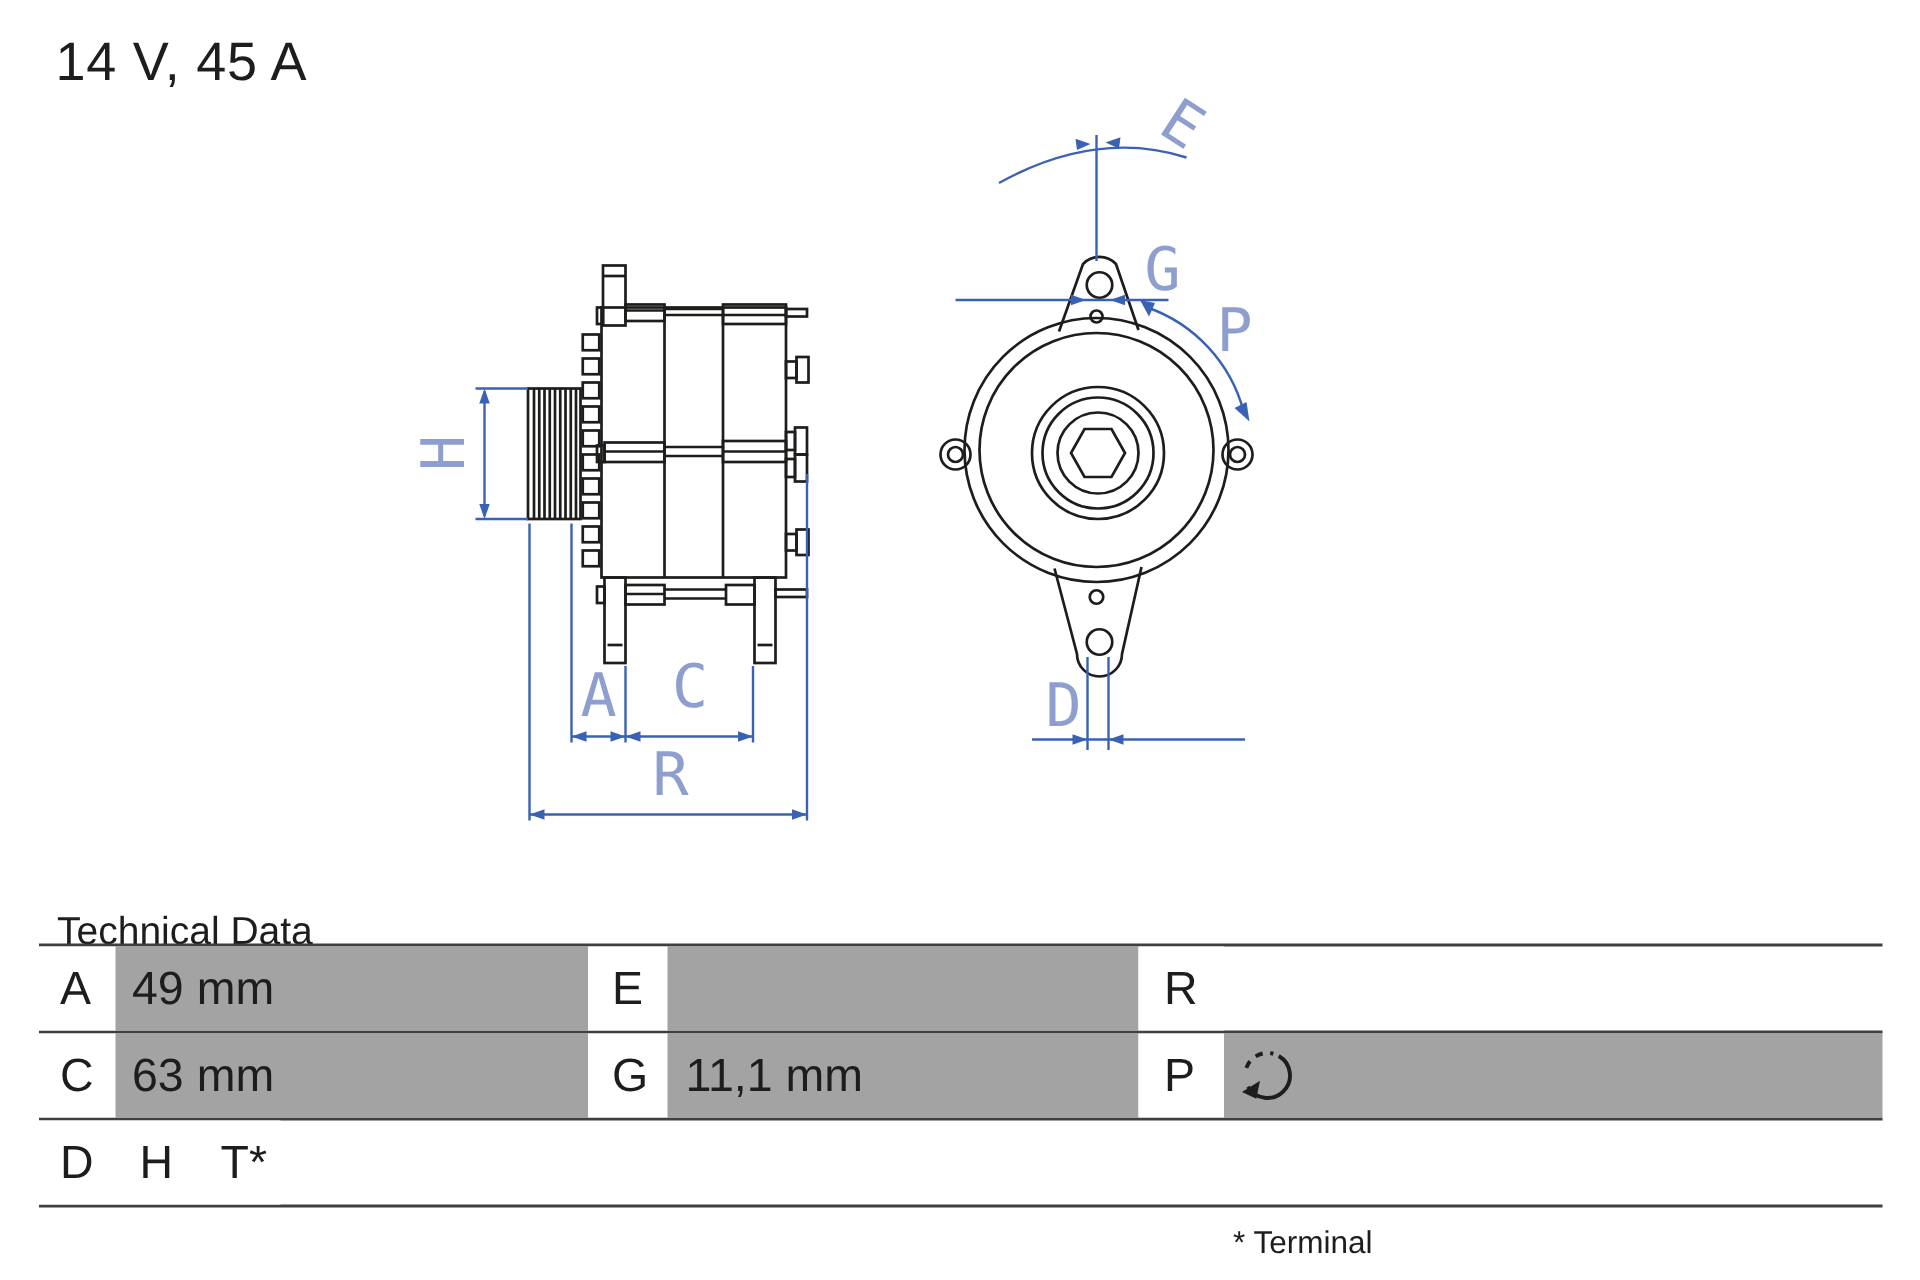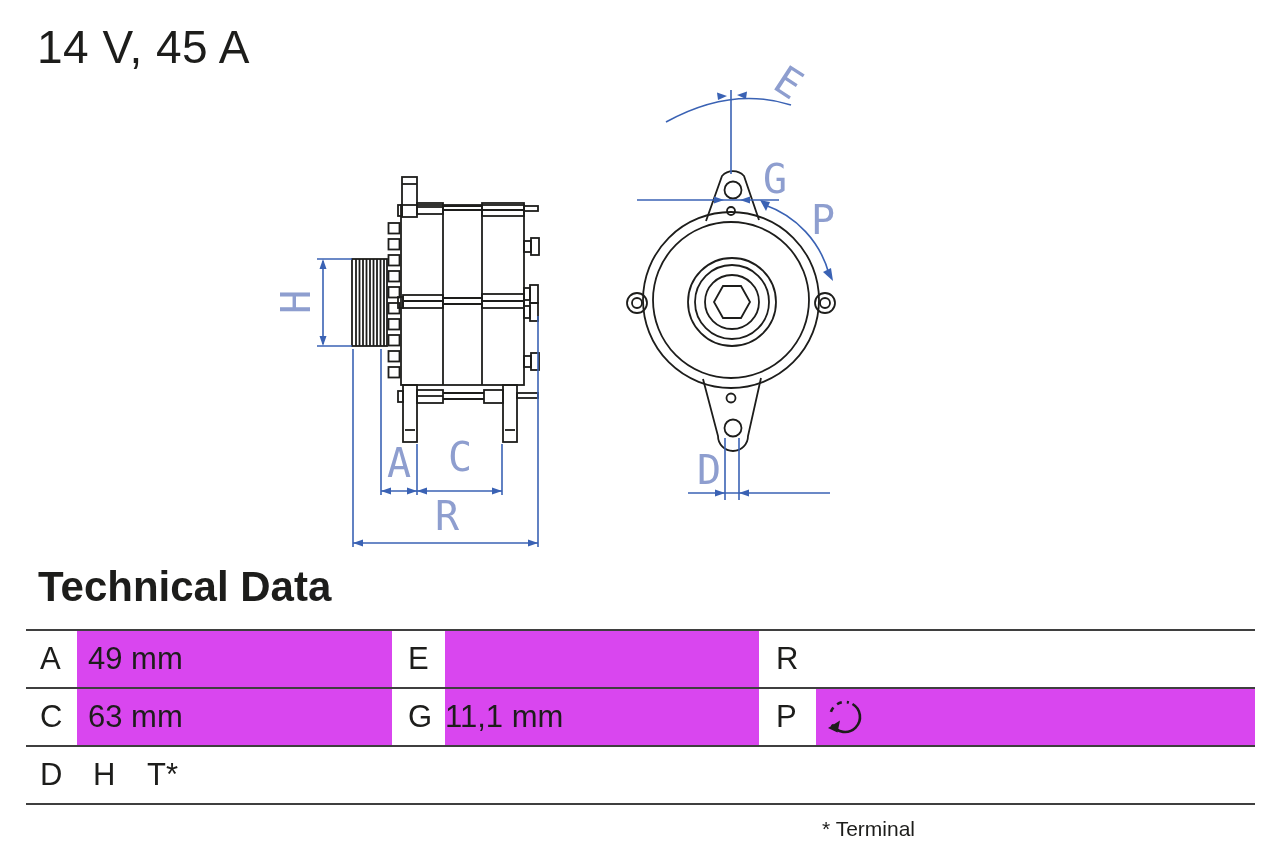--- a/index.html
+++ b/index.html
@@ -1,30 +1,30 @@
 <!DOCTYPE html>
 <html><head>
 <meta charset="utf-8">
 <style>
   html,body{margin:0;padding:0;background:#ffffff;width:1280px;height:853px;overflow:hidden;
             font-family:"Liberation Sans",sans-serif;color:#1d1d1b;}
   .abs{position:absolute;}
-  #spec-header{left:37px;top:20px;font-size:46px;letter-spacing:.5px;}
+  #spec-header{left:37px;top:20px;font-size:36px;letter-spacing:.5px;}
   #drawing-svg{left:0;top:0;}
-  #table-title{left:38px;top:563px;font-size:42px;font-weight:bold;}
+  #table-title{left:38px;top:605px;font-size:26px;font-weight:normal;}
   #tech-table{left:26px;top:629px;width:1229px;}
   .t-row{display:flex;height:56px;border-top:2px solid #3f3f3f;align-items:stretch;}
   .t-end{border-top:2px solid #3f3f3f;height:0;}
   .cell{display:flex;align-items:center;font-size:31px;}
   .lbl{background:#ffffff;}
-  .val{background:#d946ef;}
+  .val{background:#a3a3a3;}
   .c-l1{width:51px;padding-left:14px;box-sizing:border-box;}
   .c-v1{width:315px;padding-left:11px;box-sizing:border-box;}
   .c-l2{width:53px;padding-left:16px;box-sizing:border-box;}
-  .c-v2{width:314px;box-sizing:border-box;}
+  .c-v2{width:314px;padding-left:12px;box-sizing:border-box;}
   .c-l3{width:57px;padding-left:17px;box-sizing:border-box;}
   .c-v3{width:439px;padding-left:9px;box-sizing:border-box;}
   #footnote{left:822px;top:817px;font-size:21px;}
   .dimtxt{font-family:"DejaVu Sans Mono",monospace;font-size:40px;fill:#8e9ecf;}
 </style>
 </head>
 <body>
 
 <div id="spec-header" class="abs">14 V, 45 A</div>
 

